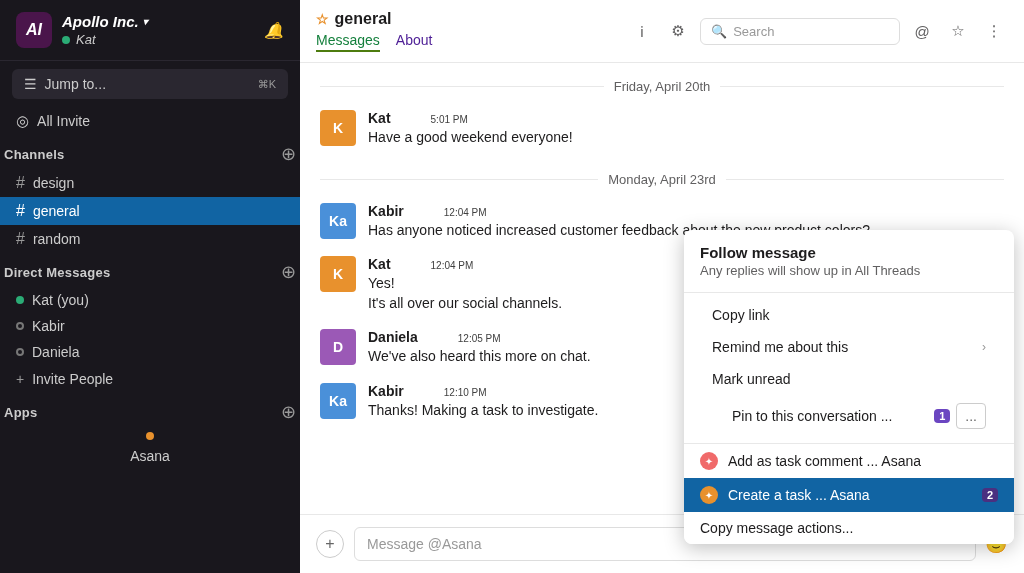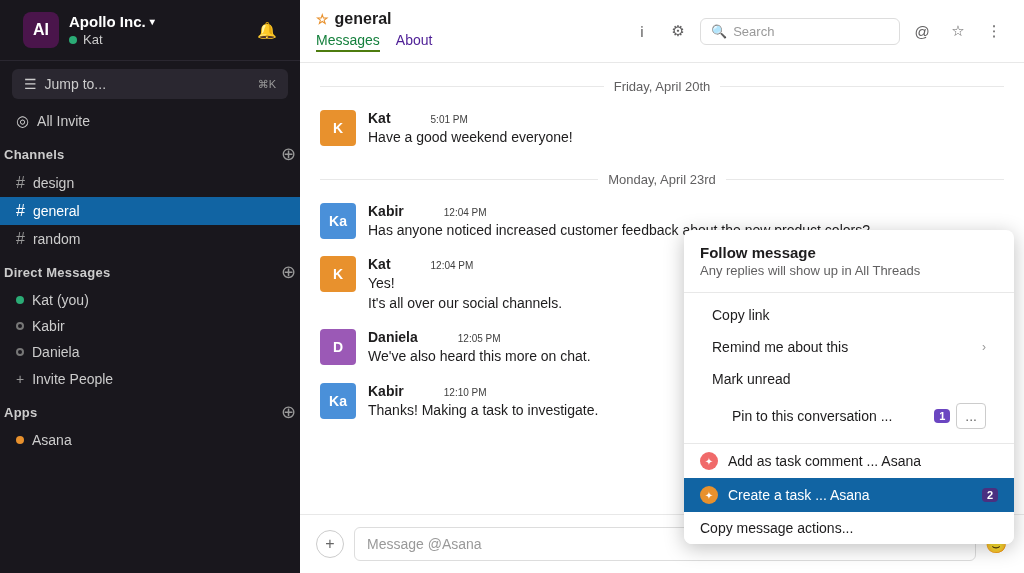--- a/index.html
+++ b/index.html
@@ -1,20 +1,20 @@
 <!DOCTYPE html>
 <html><head>
   <meta charset="utf-8">
   <style>
     * { box-sizing: border-box; margin: 0; padding: 0; }
     body { font-family: -apple-system, BlinkMacSystemFont, 'Segoe UI', sans-serif; width: 1024px; height: 573px; overflow: hidden; display: flex; background: #1a1d21; }
 
     
     .sidebar { width: 300px; background: #19171d; color: #ccc; display: flex; flex-direction: column; height: 573px; flex-shrink: 0; }
-    .sidebar-header { padding: 12px 23px; display: flex; align-items: center; justify-content: space-between; border-bottom: 1px solid #2a2730; }
+    .sidebar-header { padding: 12px 16px; display: flex; align-items: center; justify-content: space-between; border-bottom: 1px solid #2a2730; font-style: italic; }
     .workspace-name { color: #fff; font-weight: 700; font-size: 15px; display: flex; align-items: center; gap: 4px; }
     .workspace-chevron { color: #fff; font-size: 10px; }
     .user-status { display: flex; align-items: center; gap: 6px; font-size: 13px; color: #ccc; margin-top: 2px; }
     .status-dot-green { width: 8px; height: 8px; background: #2bac76; border-radius: 50%; }
     .header-left { display: flex; flex-direction: column; }
     .bell-icon { color: #ccc; font-size: 16px; }
 
     
     .ws-icon { width: 36px; height: 36px; background: #4a154b; border-radius: 8px; display: flex; align-items: center; justify-content: center; color: #fff; font-weight: 700; font-size: 16px; margin-right: 10px; flex-shrink: 0; }
     .sidebar-header-inner { display: flex; align-items: center; }
@@ -31,21 +31,21 @@
     .section-add { color: #999; font-size: 18px; cursor: pointer; }
 
     .dm-dot { width: 8px; height: 8px; border-radius: 50%; flex-shrink: 0; }
     .dm-dot.online { background: #2bac76; }
     .dm-dot.offline { border: 2px solid #777; }
 
     .invite-people { padding: 6px 16px; display: flex; align-items: center; gap: 8px; cursor: pointer; color: #ccc; font-size: 14px; }
     .invite-icon { color: #999; }
 
     
-    .app-item { padding: 5px 16px; display: flex; align-items: center; gap: 8px; cursor: pointer; color: #ccc; font-size: 14px; }
+    .app-item { padding: 5px 16px; display: flex; align-items: center; gap: 8px; cursor: pointer; color: #ccc; font-size: 14px; flex-direction: column; }
     .app-dot { width: 8px; height: 8px; background: #e8912d; border-radius: 50%; }
 
     
     .keyboard-badge { font-size: 11px; color: #999; margin-left: auto; }
 
     
     .main { flex: 1; background: #fff; display: flex; flex-direction: column; height: 573px; position: relative; }
 
     
     .channel-header { padding: 10px 16px; border-bottom: 1px solid #e8e8e8; display: flex; align-items: center; justify-content: space-between; }

